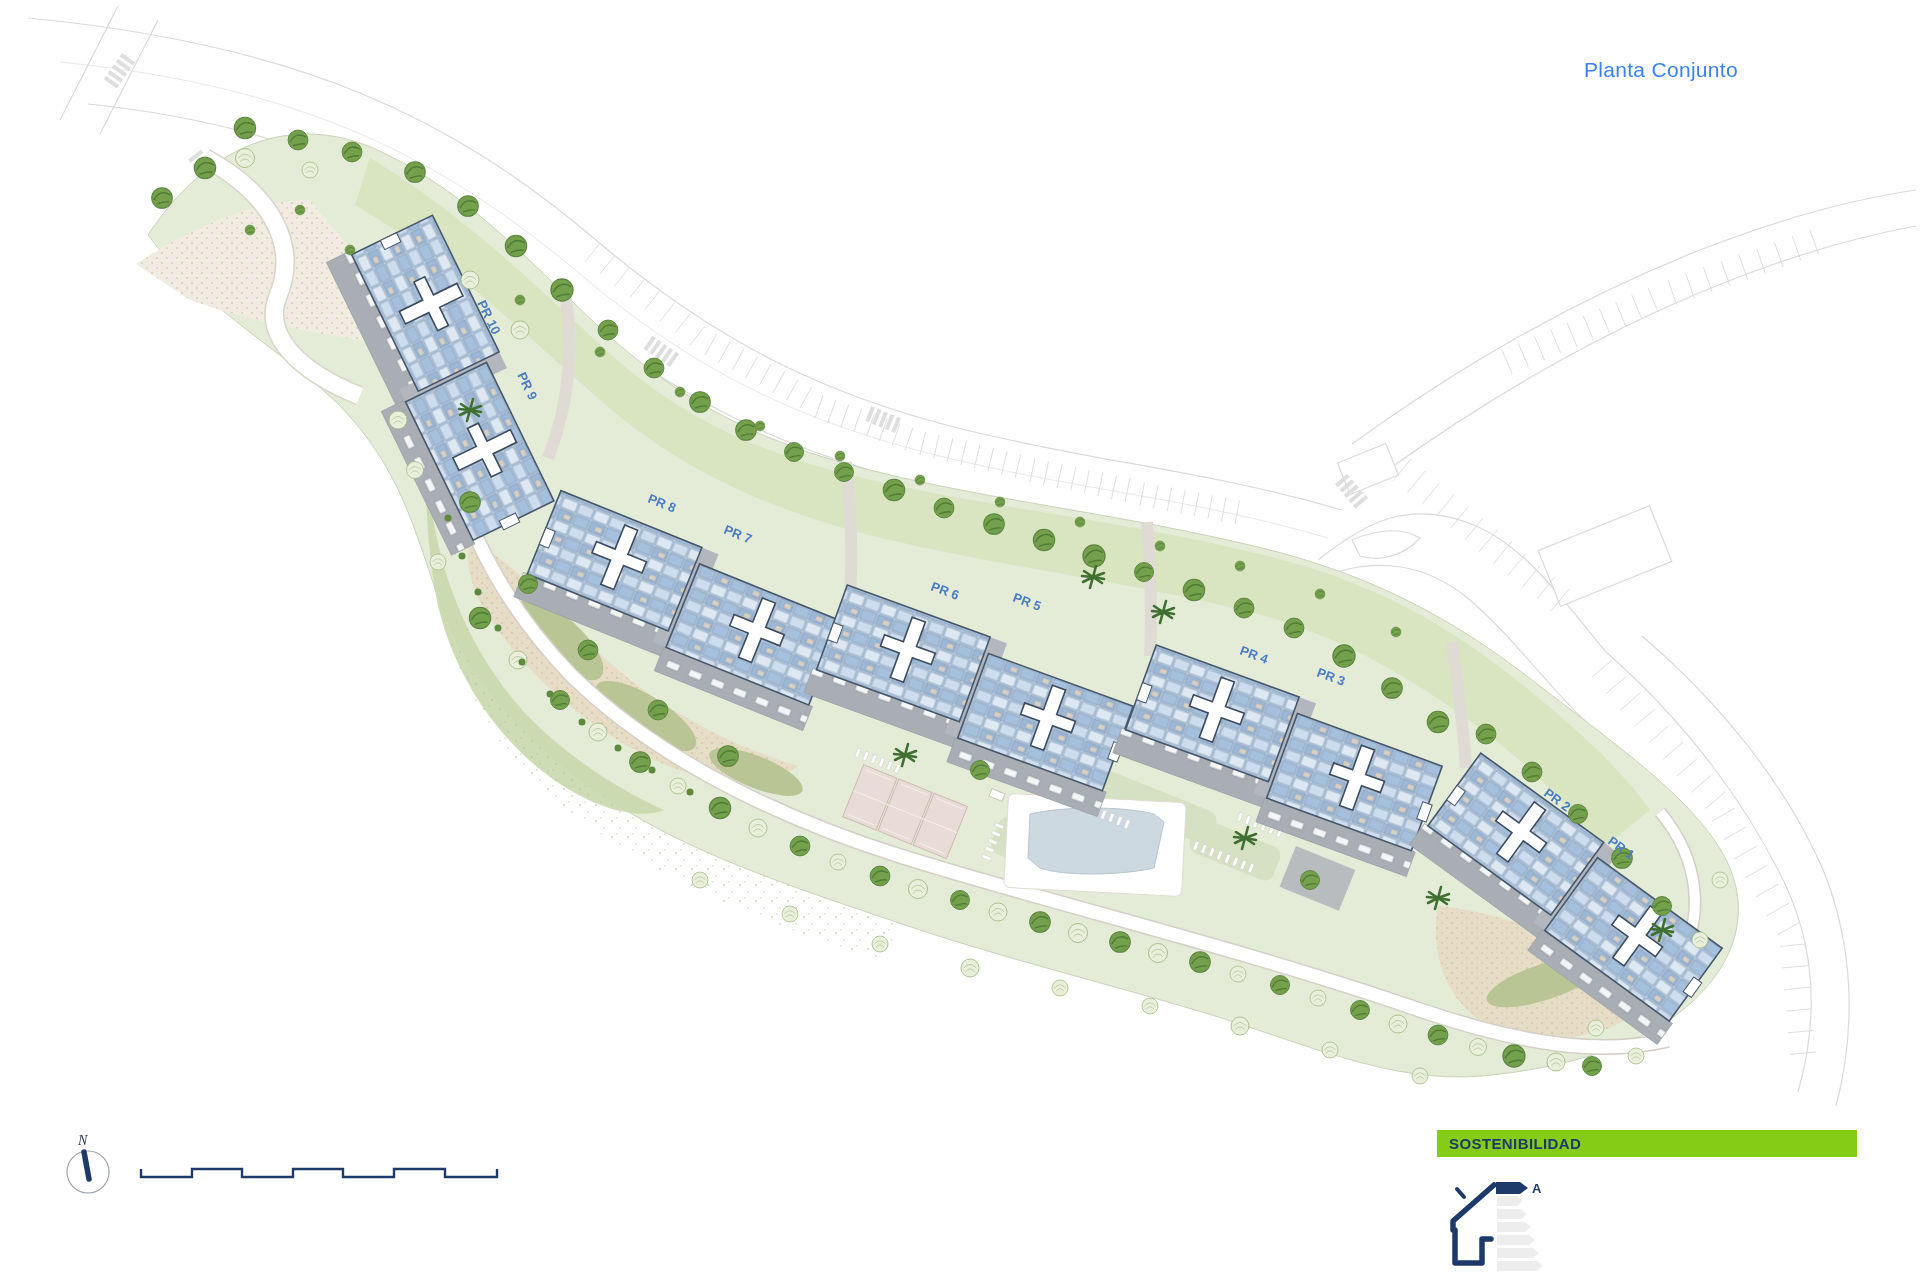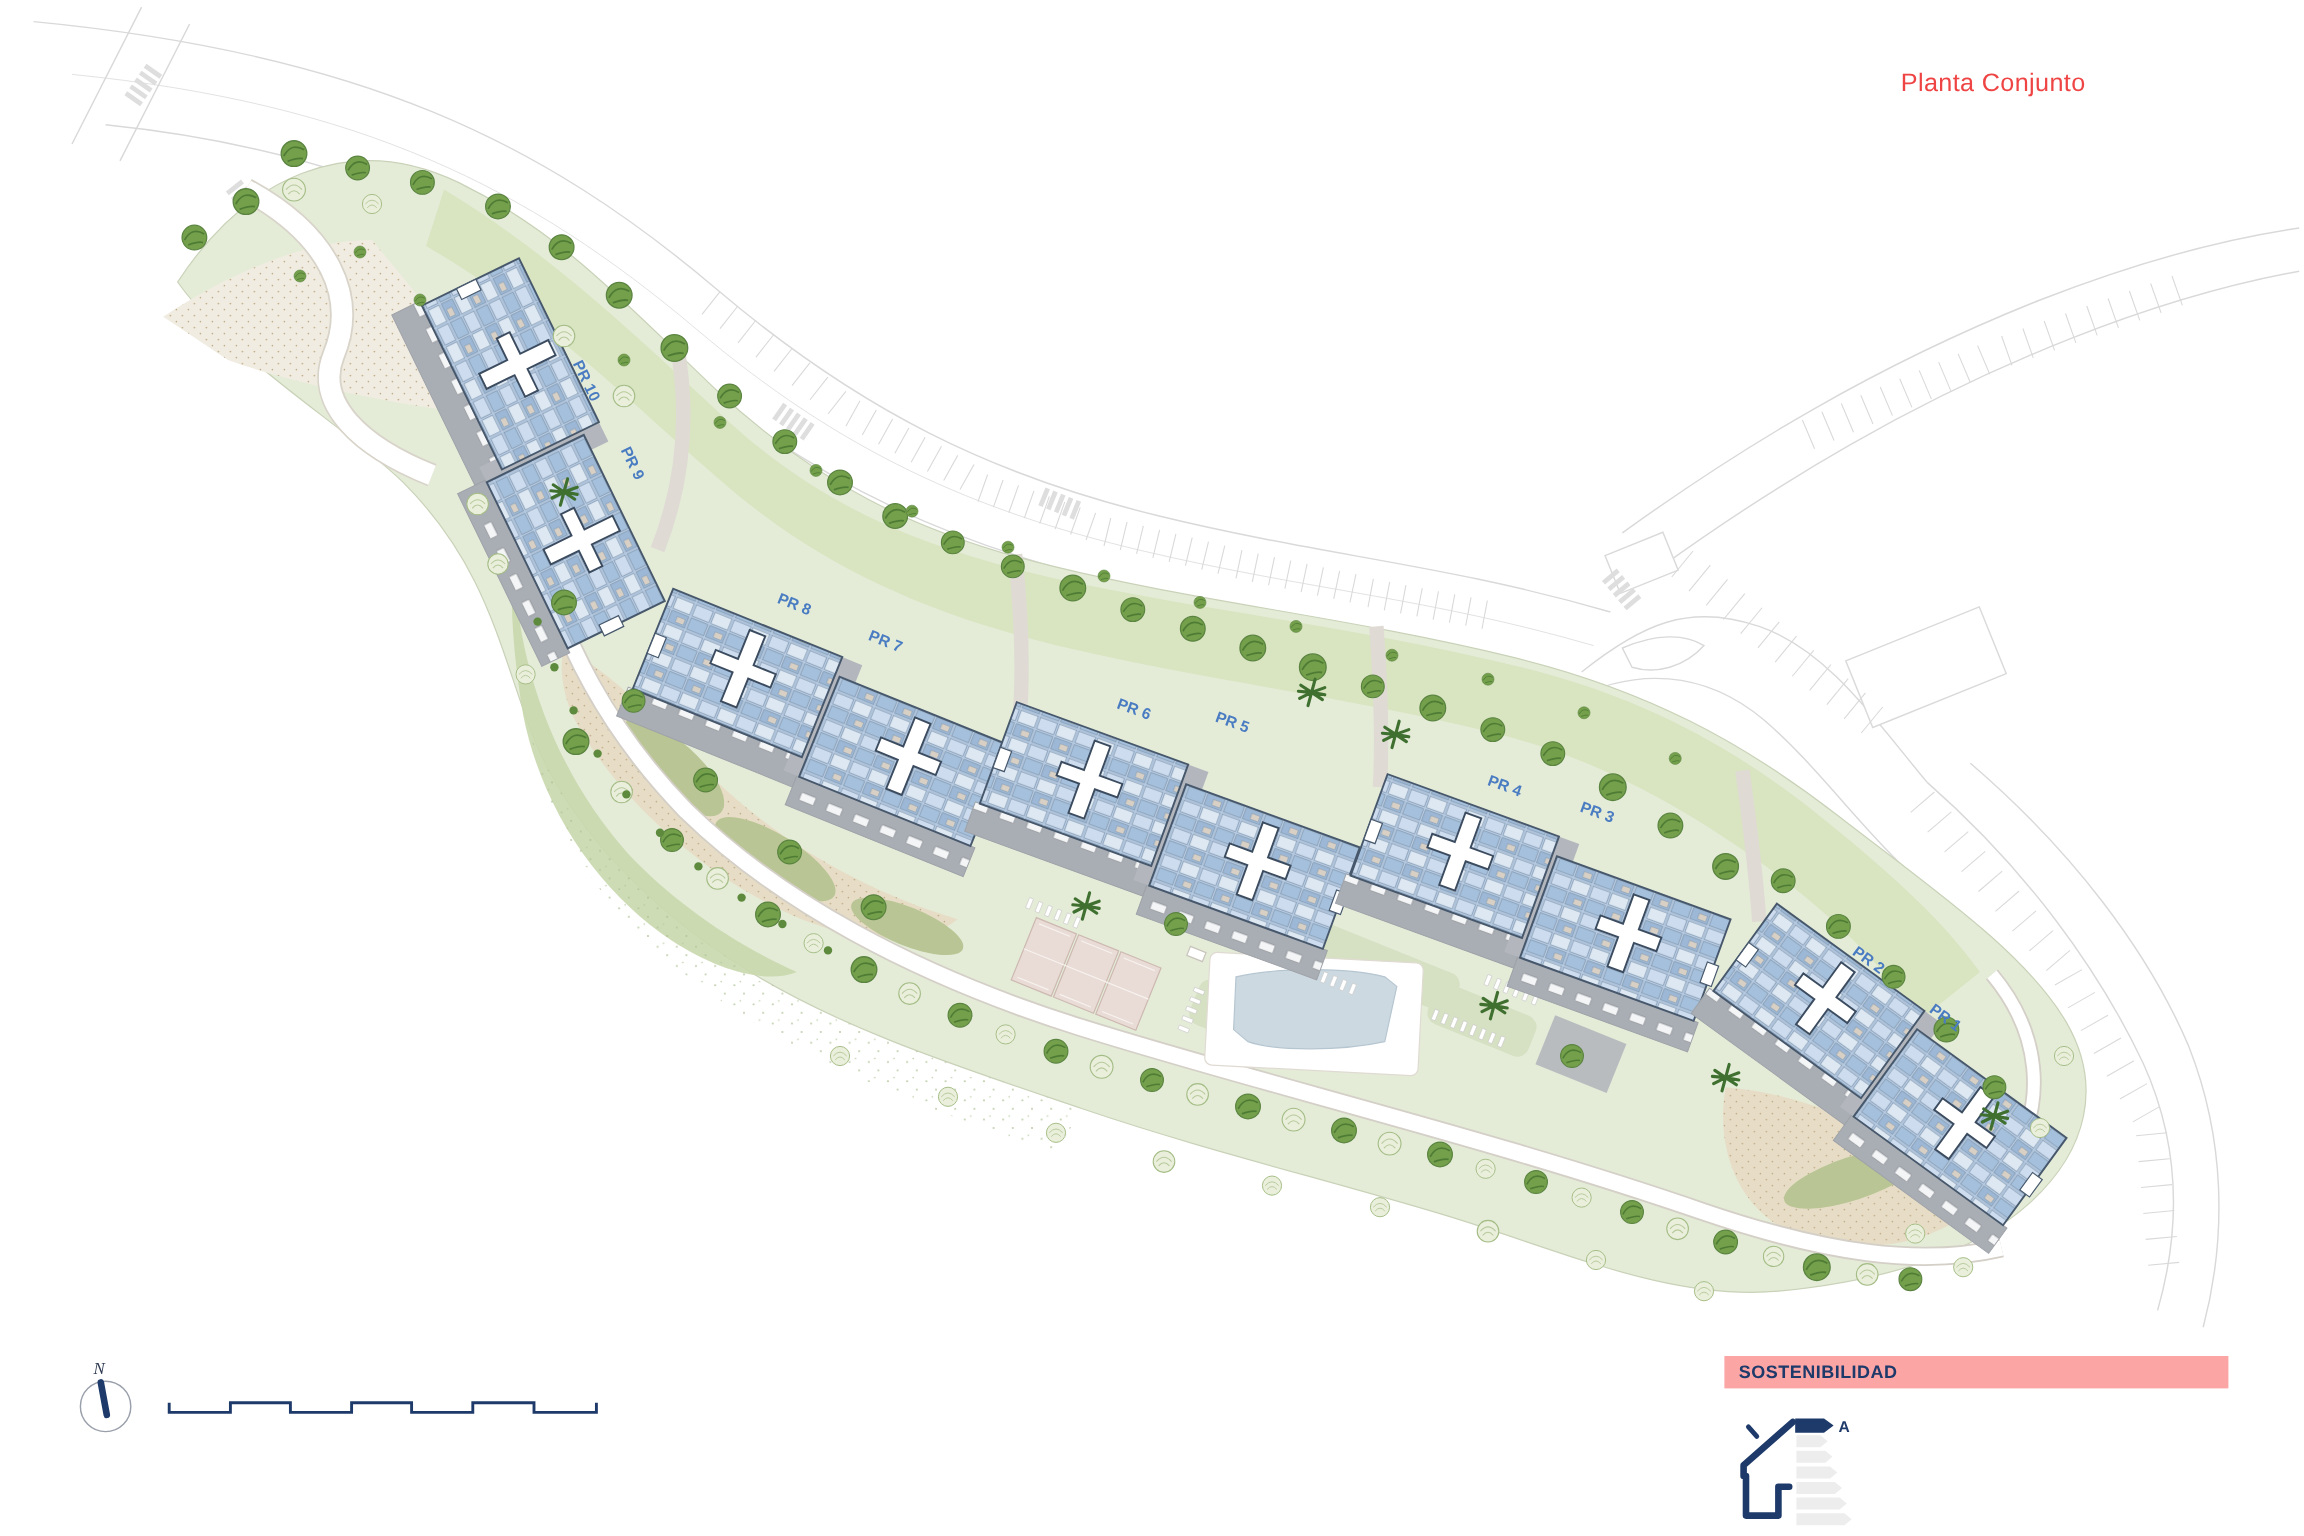--- a/index.html
+++ b/index.html
@@ -1,20 +1,20 @@
 <!DOCTYPE html>
 <html><head>
 <meta charset="utf-8">
 <style>
   html,body{margin:0;padding:0;background:#fff;}
   .stage{position:relative;width:1920px;height:1280px;background:#fff;overflow:hidden;
          font-family:"Liberation Sans",sans-serif;}
   .stage svg.plan{position:absolute;left:0;top:0;}
-  .plan-title{position:absolute;left:1584px;top:58px;font-size:21px;color:#ef4444;letter-spacing:.3px;}
-  .sost-bar{position:absolute;left:1437px;top:1130px;width:420px;height:27px;background:#fca5a5;}
+  .plan-title{position:absolute;left:1584px;top:58px;font-size:21px;color:#3b82f6;letter-spacing:.3px;}
+  .sost-bar{position:absolute;left:1437px;top:1130px;width:420px;height:27px;background:#84cc16;}
   .sost-bar span{display:inline-block;padding-left:12px;line-height:27px;font-size:15px;font-weight:bold;
                  color:#1d3a6a;letter-spacing:.4px;}
   svg text{font-family:"Liberation Sans",sans-serif;}
   .pr-label{font-size:13px;font-weight:600;fill:#4a7cc2;}
   .north-n{font-family:"Liberation Serif",serif;font-style:italic;font-size:14px;fill:#2e3a50;}
   .energy-a{font-size:13px;font-weight:bold;fill:#1d3a6a;}
 </style>
 </head>
 <body>
 

